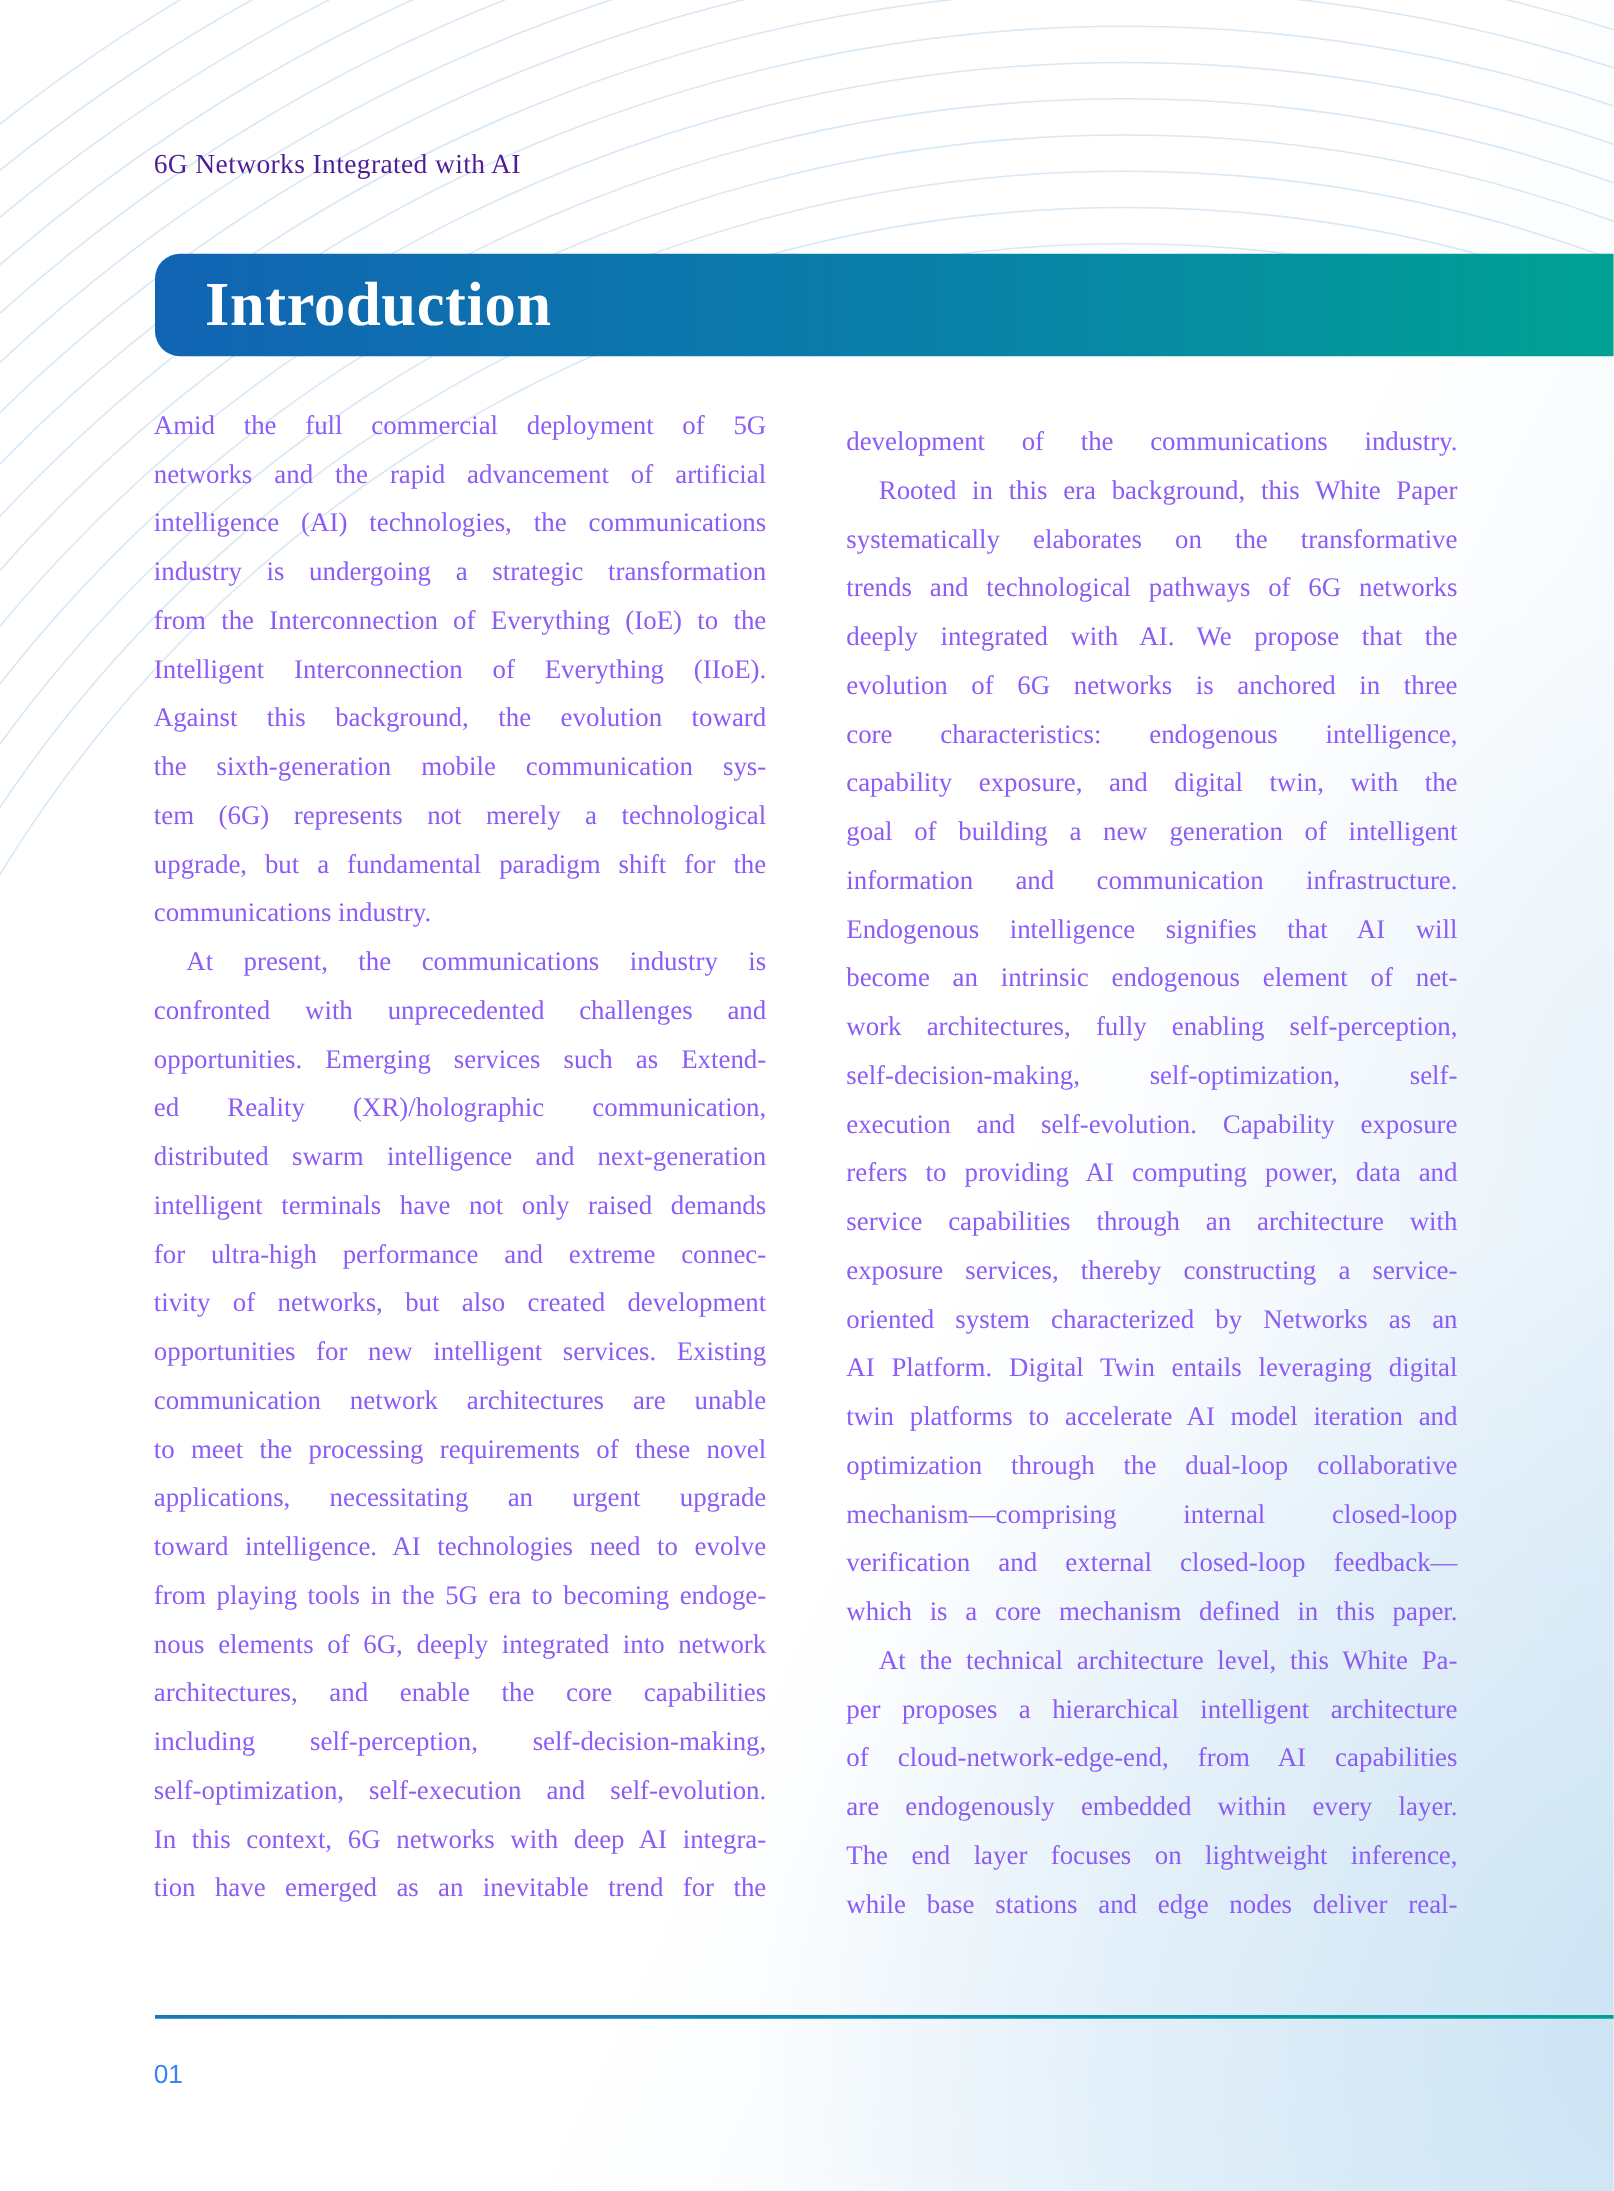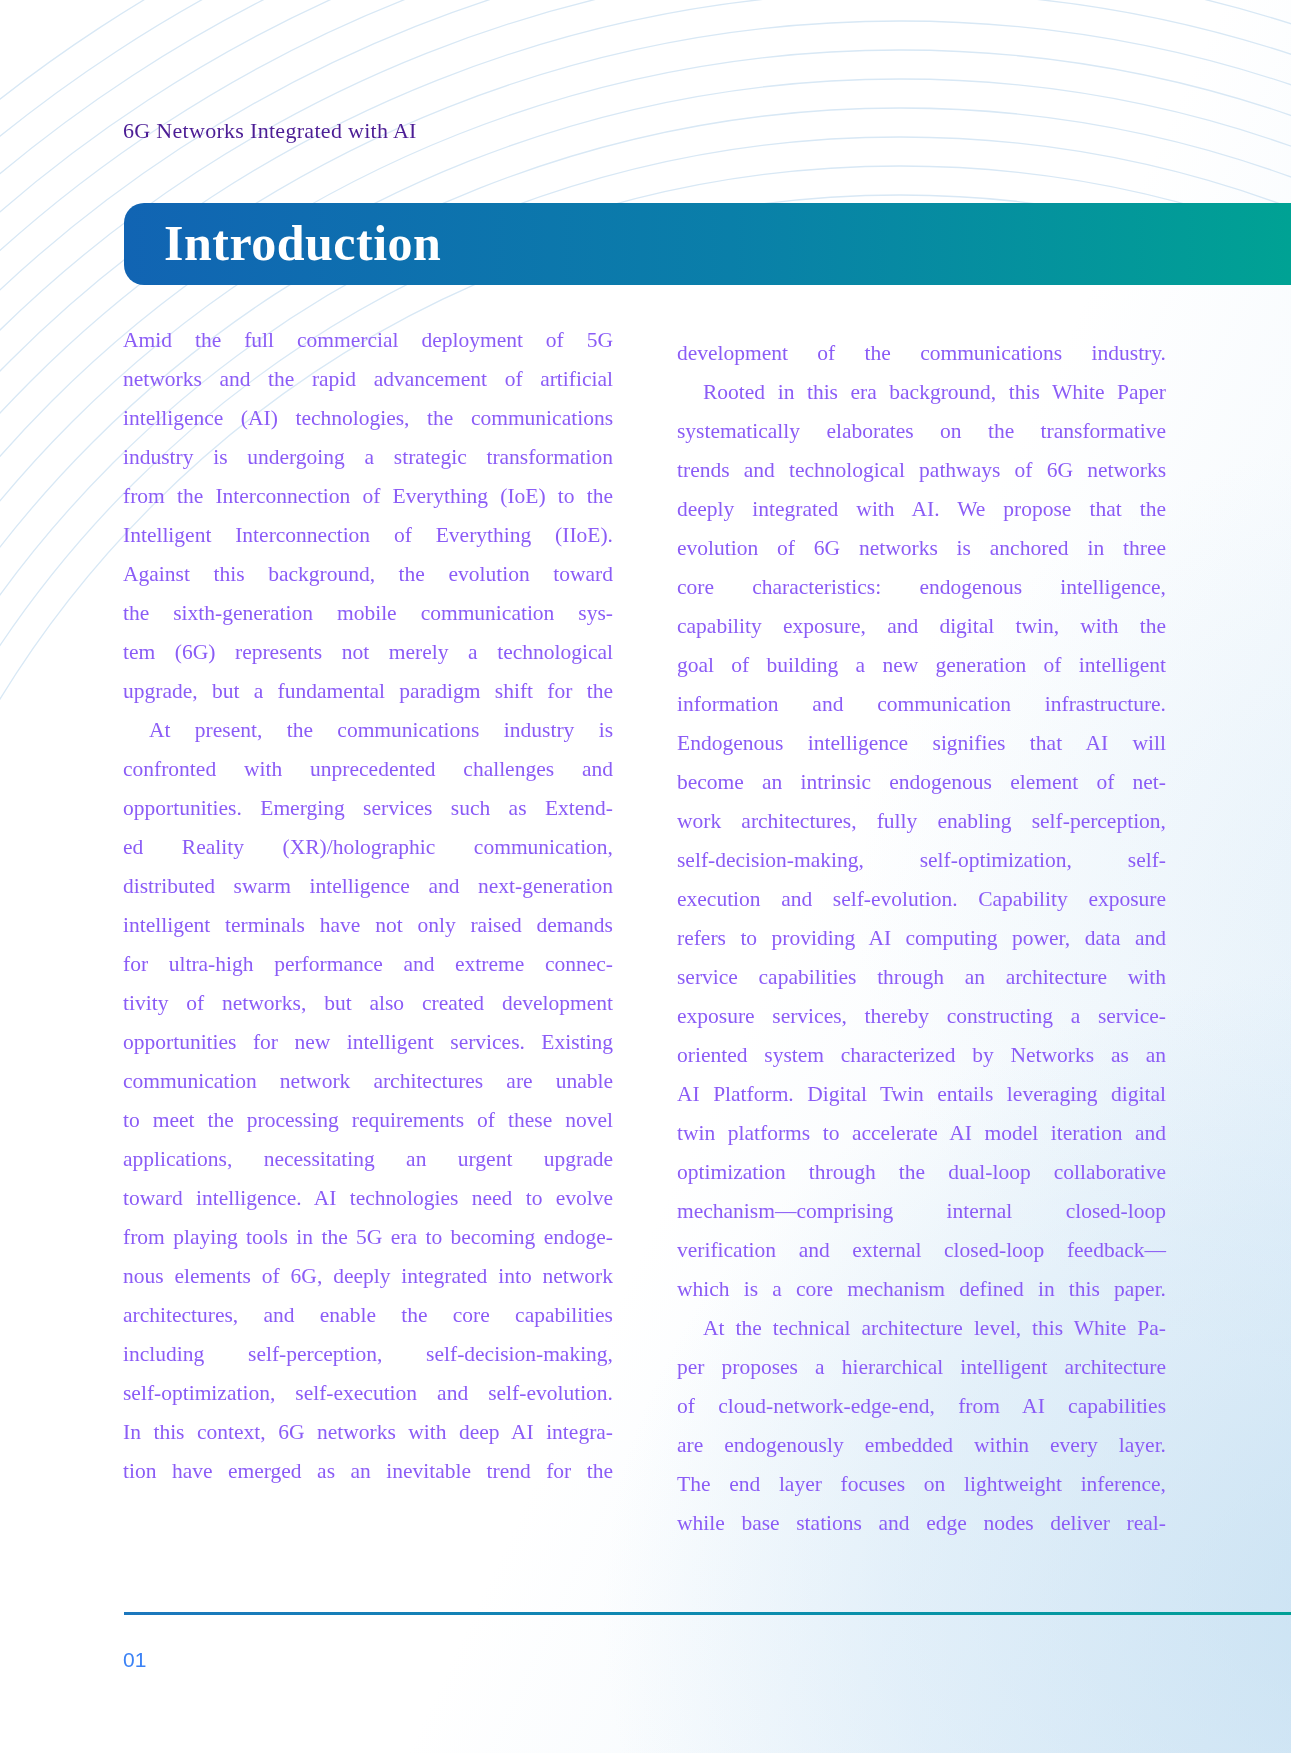--- a/index.html
+++ b/index.html
@@ -98,20 +98,21 @@
       <div class="line">Amid the full commercial deployment of 5G</div>
       <div class="line">networks and the rapid advancement of artificial</div>
       <div class="line">intelligence (AI) technologies, the communications</div>
       <div class="line">industry is undergoing a strategic transformation</div>
       <div class="line">from the Interconnection of Everything (IoE) to the</div>
       <div class="line">Intelligent Interconnection of Everything (IIoE).</div>
       <div class="line">Against this background, the evolution toward</div>
       <div class="line">the sixth-generation mobile communication sys-</div>
       <div class="line">tem (6G) represents not merely a technological</div>
       <div class="line">upgrade, but a fundamental paradigm shift for the</div>
+      <div class="line endline">communications industry.</div>
       <div class="line indent">At present, the communications industry is</div>
       <div class="line">confronted with unprecedented challenges and</div>
       <div class="line">opportunities. Emerging services such as Extend-</div>
       <div class="line">ed Reality (XR)/holographic communication,</div>
       <div class="line">distributed swarm intelligence and next-generation</div>
       <div class="line">intelligent terminals have not only raised demands</div>
       <div class="line">for ultra-high performance and extreme connec-</div>
       <div class="line">tivity of networks, but also created development</div>
       <div class="line">opportunities for new intelligent services. Existing</div>
       <div class="line">communication network architectures are unable</div>

